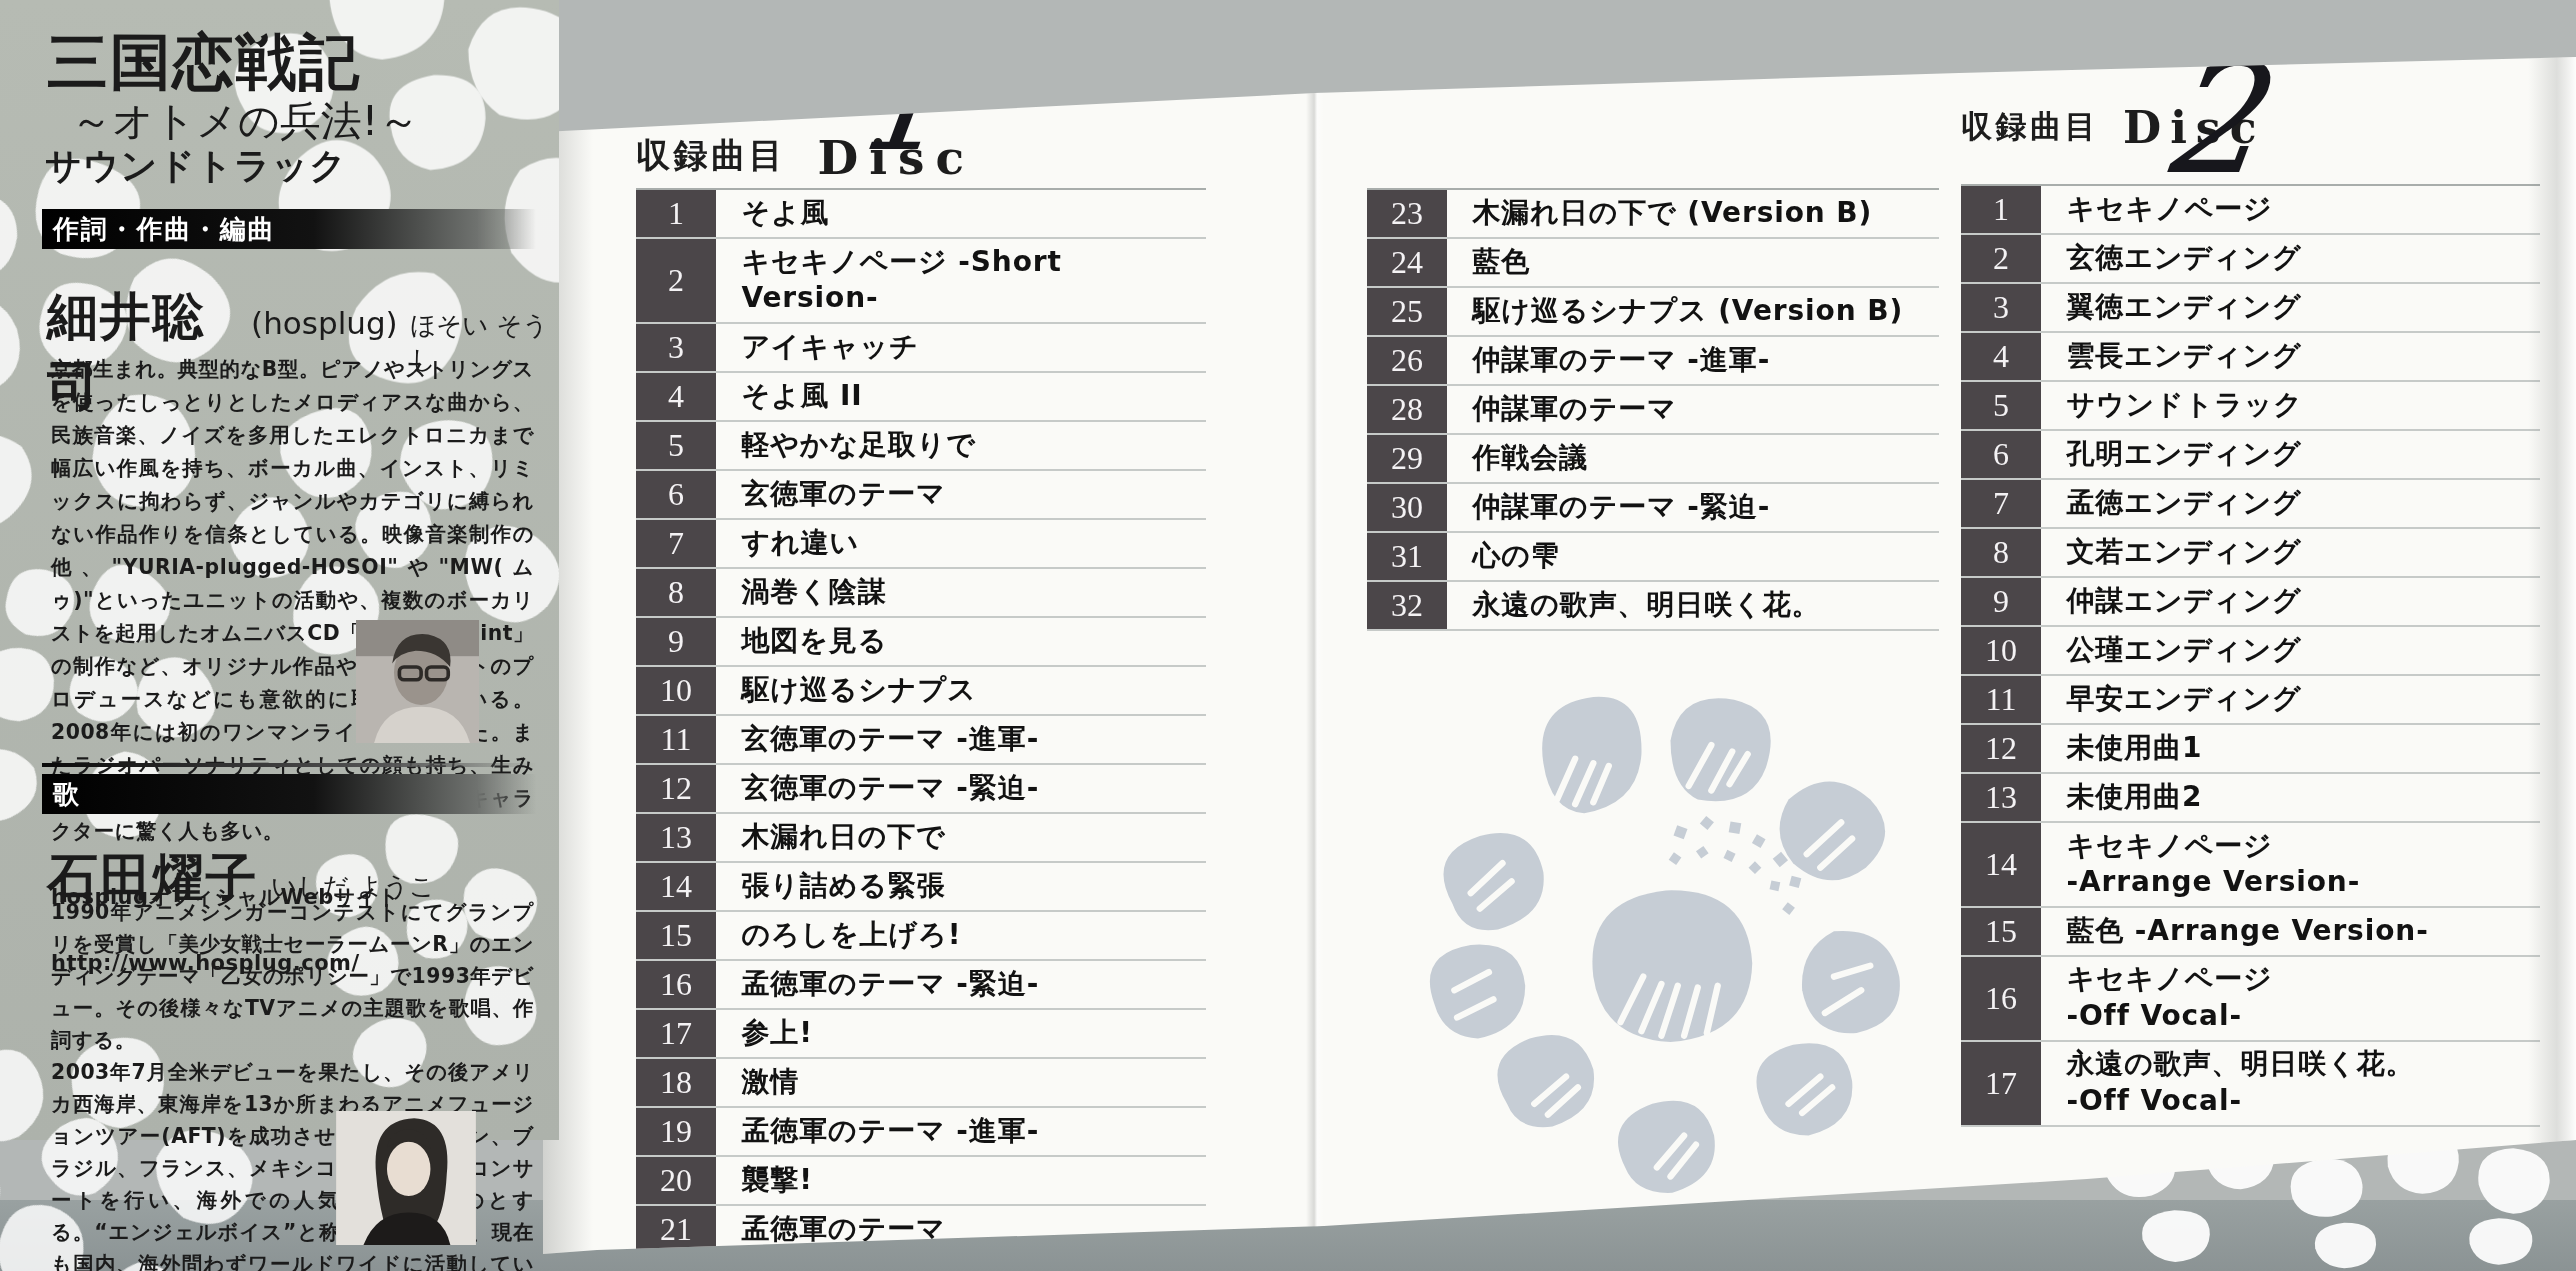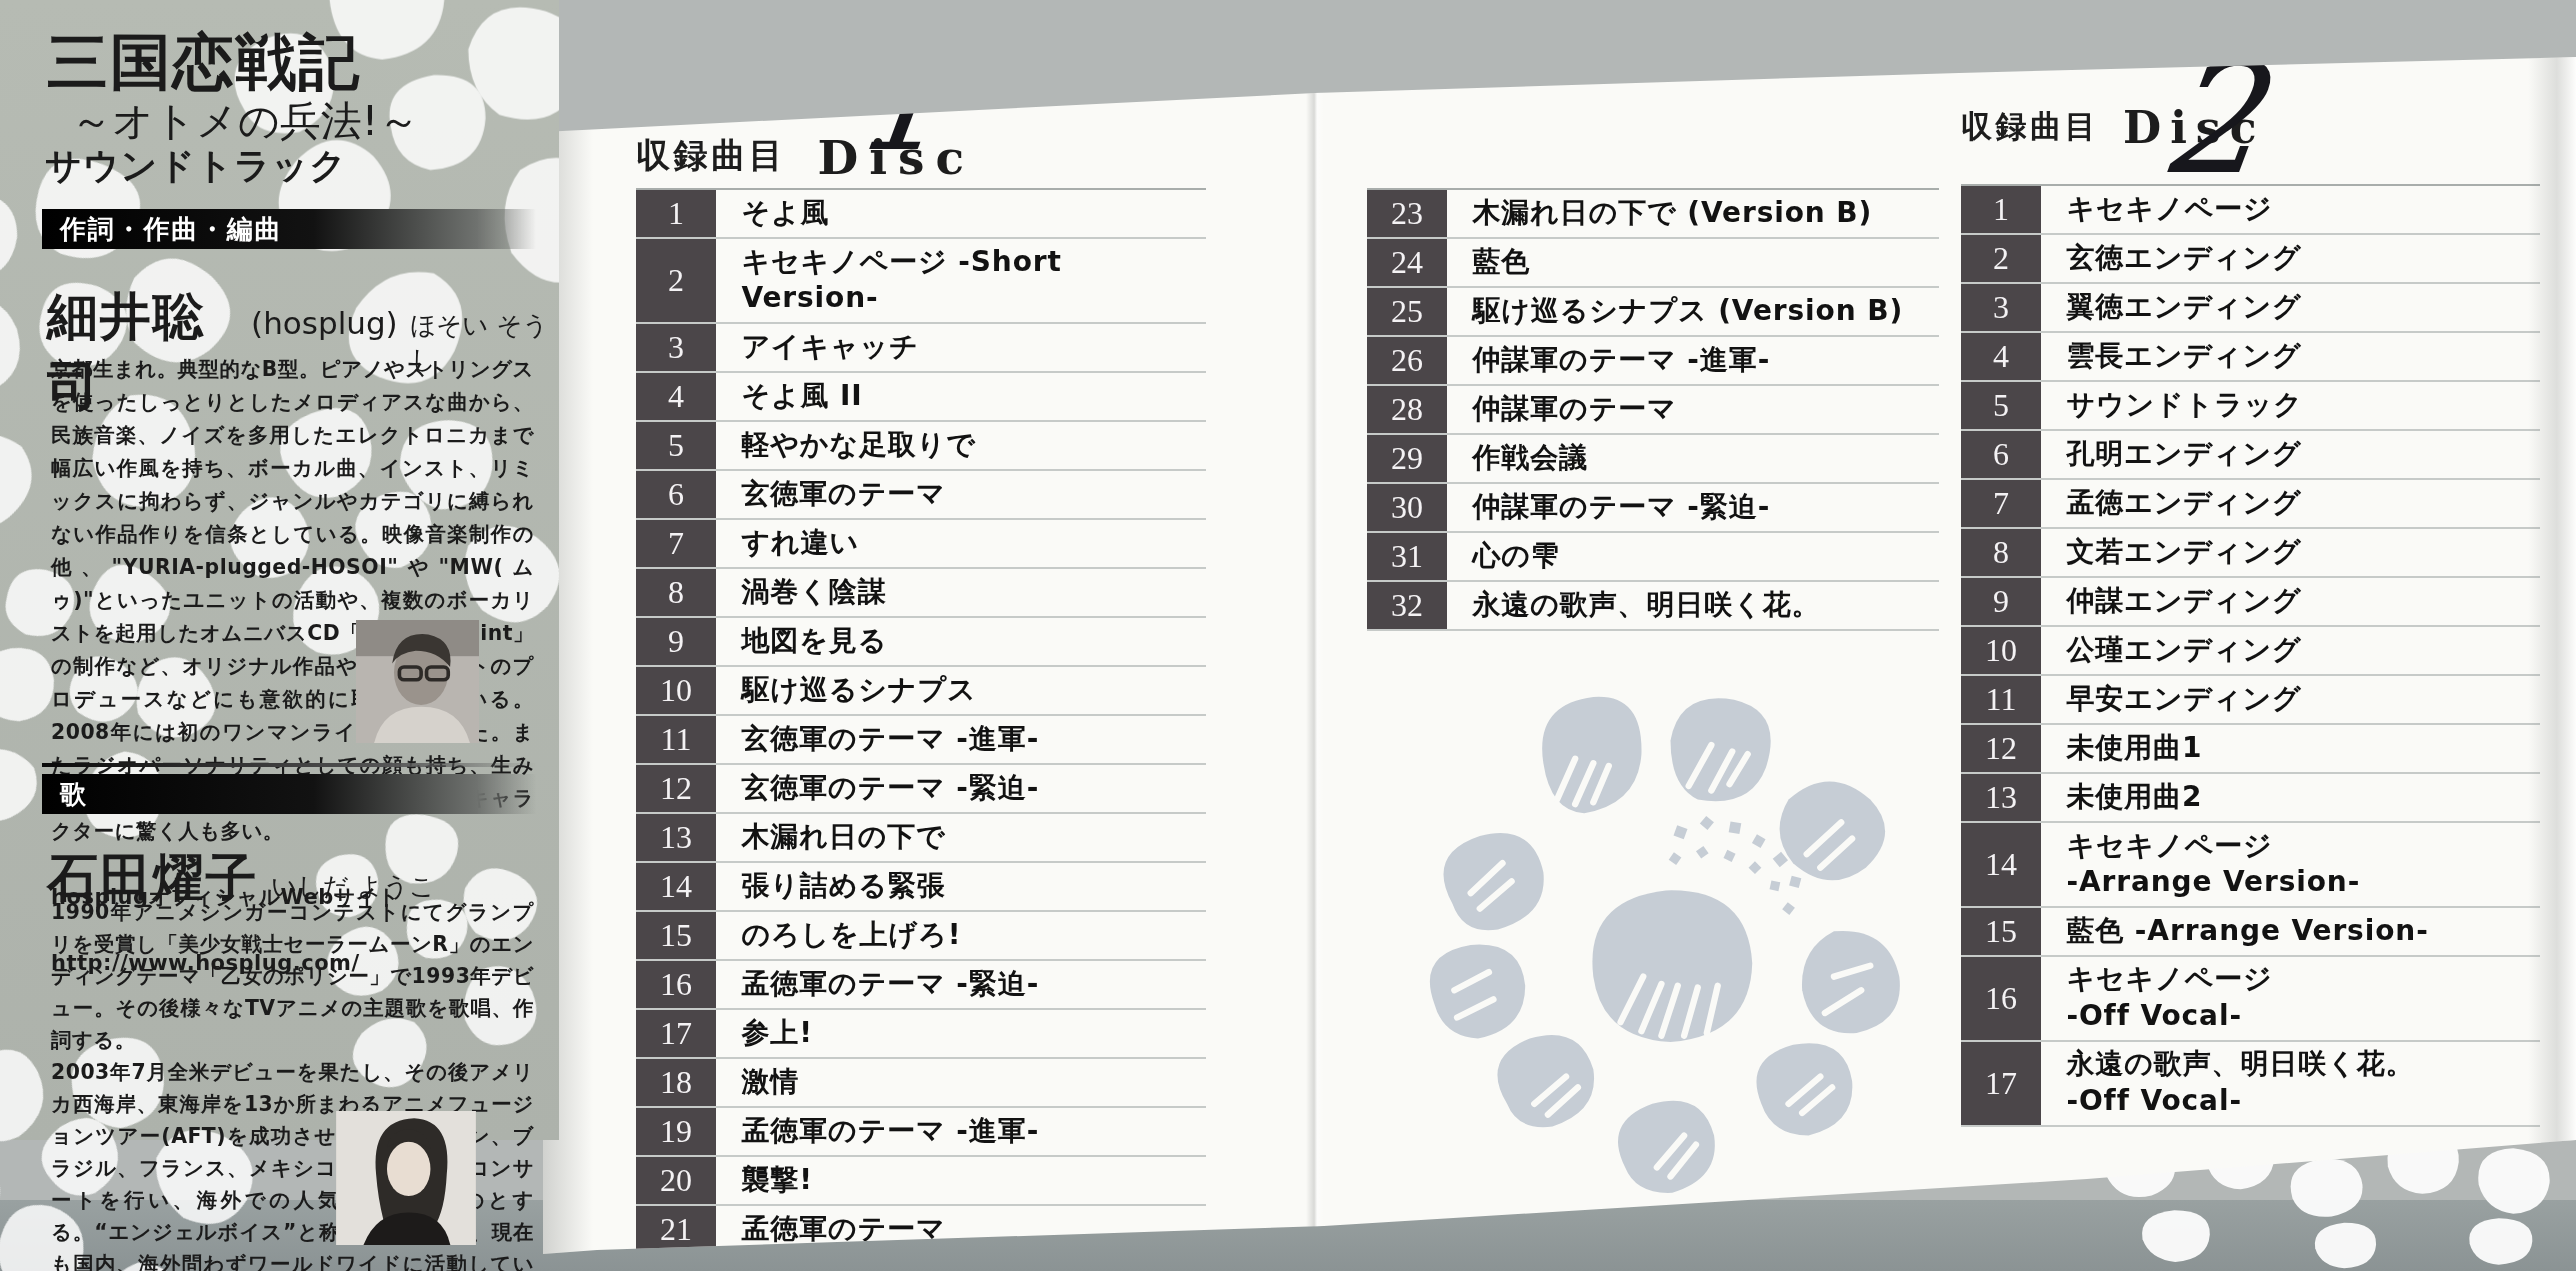--- a/index.html
+++ b/index.html
@@ -43,21 +43,21 @@
 
   
   .left-panel{position:absolute;left:0;top:0;width:559px;height:1140px;
               background:linear-gradient(180deg,#b6bbb3,#adb2ab);color:#1b1b1b;}
   .panel-pattern{position:absolute;left:0;top:0;}
   .panel-content{position:absolute;left:0;top:0;width:100%;height:100%;}
   .ttl1{position:absolute;left:47px;top:22px;font-size:61px;font-weight:600;letter-spacing:1.8px;}
   .ttl2{position:absolute;left:47px;top:94px;font-size:41px;font-weight:500;margin-left:24px;}
   .ttl3{position:absolute;left:45px;top:142px;font-size:36px;font-weight:900;letter-spacing:0.9px;}
   .bar{position:absolute;left:42px;width:494px;height:40px;display:flex;align-items:center;
-       padding-left:18px;box-sizing:border-box;color:#fff;font-size:26px;font-weight:600;letter-spacing:1.8px;
+       padding-left:11px;box-sizing:border-box;color:#fff;font-size:26px;font-weight:600;letter-spacing:1.8px;
        background:linear-gradient(90deg,#000 0%,#121212 55%,#6f726f 88%,rgba(130,134,130,0) 100%);}
   .rule{position:absolute;left:42px;width:494px;height:3.6px;
         background:linear-gradient(90deg,#0a0a0a,#555 70%,rgba(90,94,90,0));}
   .name-row{position:absolute;left:47px;display:flex;align-items:baseline;gap:12.7px;}
   .name-kanji{font-size:51px;font-weight:900;letter-spacing:1.8px;margin-top:32px;}
   .name-latin{font-size:31px;font-weight:400;margin-top:20px;}
   .name-kana{font-size:25.4px;font-weight:500;}
   .bio{position:absolute;left:51px;width:483px;font-size:20.4px;font-weight:600;line-height:33px;
        letter-spacing:0.5px;white-space:pre-line;text-align:justify;}
   .weblabel,.weburl{font-size:21px;font-weight:700;letter-spacing:0.5px;}

